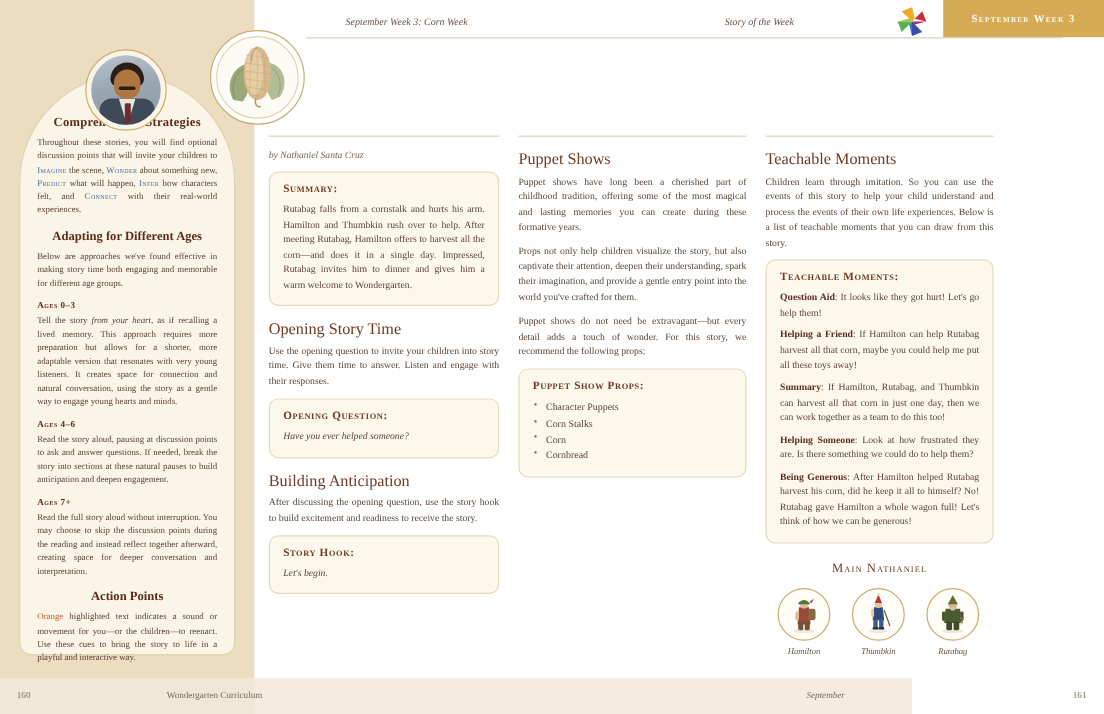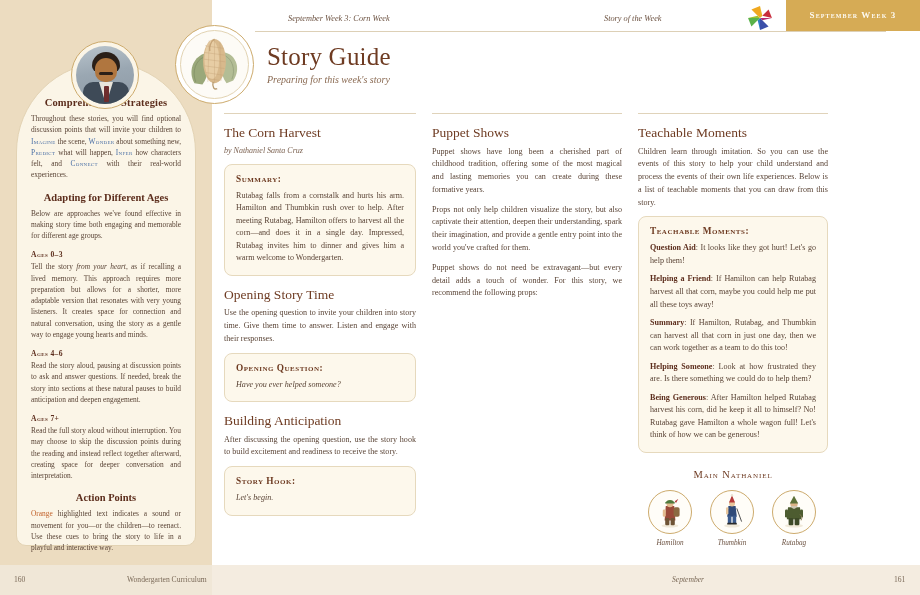--- a/index.html
+++ b/index.html
@@ -349,40 +349,40 @@
     font-size: 7.2px;
     font-style: italic;
     color: #6b5140;
     margin-top: 5px;
   }
 
   
   .footer {
     position: absolute;
     left: 0; bottom: 0;
-    width: 920px;
+    width: 760px;
     height: 30px;
     background: #f4ece0;
   }
   .footer-band-left {
     position: absolute;
     left: 0; top: 0;
     width: 212px; height: 30px;
     background: #f0e7d7;
   }
   .f-txt {
     position: absolute;
     font-size: 7.6px;
     color: #7b6a58;
     font-style: italic;
     top: 10px;
   }
   .f-pg { font-style: normal; }
   .f-left-pg { left: 14px; }
-  .f-left-title { left: 127px; font-style: normal; }
+  .f-left-title { left: 139px; font-style: normal; }
   .f-right-title { left: 672px; }
   .f-right-pg { left: 894px; font-style: normal; }
 </style>
 </head>
 <body>
 
 <div class="page">
 
   <div class="left-panel"></div>
 
@@ -470,31 +470,26 @@
             <path d="M42 14 L40 76"></path>
               <path d="M50 13 L50 78"></path>
               <path d="M58 16 L60 74"></path>
           </g>
           <path d="M48 76 C46 84 50 88 54 86" stroke="#b79a6e" stroke-width="2" fill="none"></path>
         </g>
       </svg>
     </div>
   </div>
 
-  <div class="title-block">
-    <div class="doc-title">Story Guide</div>
-    <div class="doc-sub">Preparing for this week's story</div>
-  </div>
 
   <div class="cols">
 
     <div class="col c1">
       <div class="col-rule"></div>
 
-      <div class="sec-h">The Corn Harvest</div>
       <div class="byline">by Nathaniel Santa Cruz</div>
 
       <div class="callout">
         <div class="callout-title">Summary:</div>
         <div class="callout-p">Rutabag falls from a cornstalk and hurts his arm. Hamilton and Thumbkin rush over to help. After meeting Rutabag, Hamilton offers to harvest all the corn—and does it in a single day. Impressed, Rutabag invites him to dinner and gives him a warm welcome to Wondergarten.</div>
       </div>
 
       <div class="sec-h spaced">Opening Story Time</div>
       <p class="body-p">Use the opening question to invite your children into story time. Give them time to answer. Listen and engage with their responses.</p>
 
@@ -513,20 +508,29 @@
     </div>
 
     <div class="col c2">
       <div class="col-rule"></div>
 
       <div class="sec-h">Puppet Shows</div>
       <p class="body-p">Puppet shows have long been a cherished part of childhood tradition, offering some of the most magical and lasting memories you can create during these formative years.</p>
       <p class="body-p">Props not only help children visualize the story, but also captivate their attention, deepen their understanding, spark their imagination, and provide a gentle entry point into the world you've crafted for them.</p>
       <p class="body-p">Puppet shows do not need be extravagant—but every detail adds a touch of wonder. For this story, we recommend the following props:</p>
 
+      <div class="callout">
+        <div class="callout-title">Puppet Show Props:</div>
+        <ul>
+          <li>Character Puppets</li>
+          <li>Corn Stalks</li>
+          <li>Corn</li>
+          <li>Cornbread</li>
+        </ul>
+      </div>
     </div>
 
     <div class="col c3">
       <div class="col-rule"></div>
 
       <div class="sec-h">Teachable Moments</div>
       <p class="body-p">Children learn through imitation. So you can use  the events of this story to help your child understand and process the events of their own life experiences. Below is a list of teachable moments that you can draw from this story.</p>
 
       <div class="callout">
         <div class="callout-title">Teachable Moments:</div>

